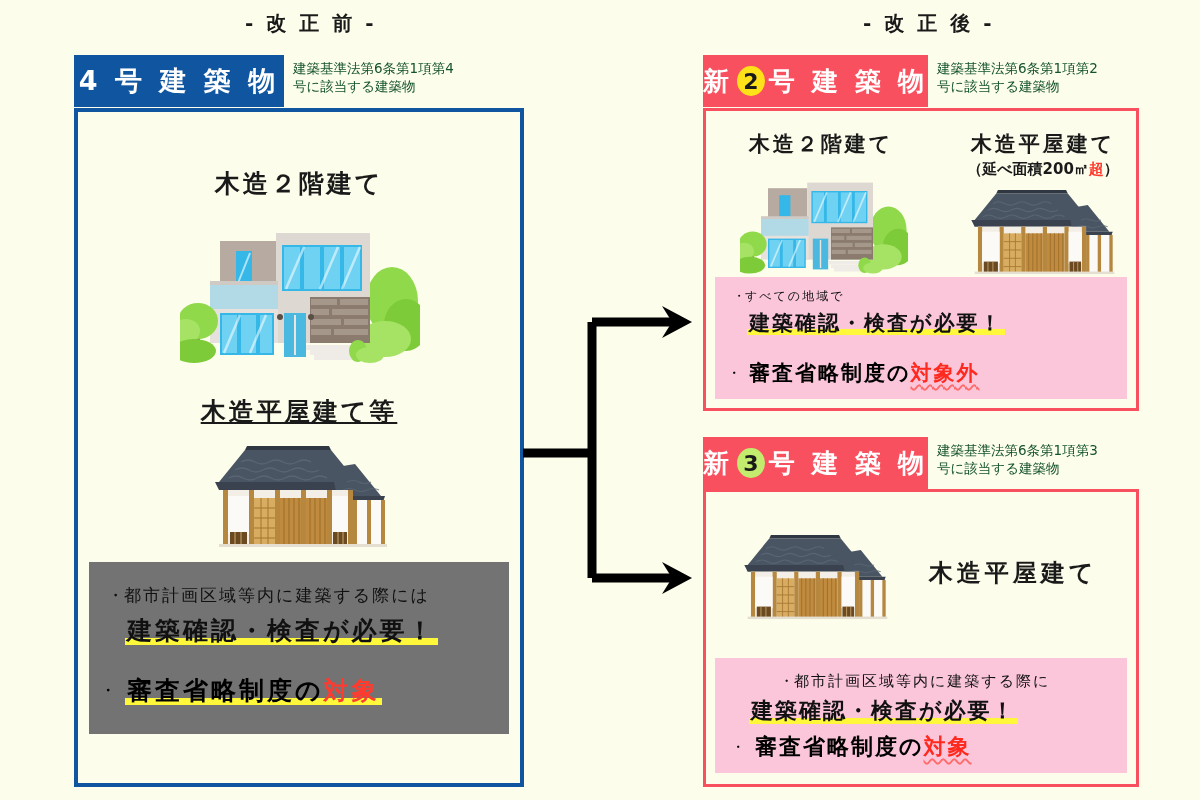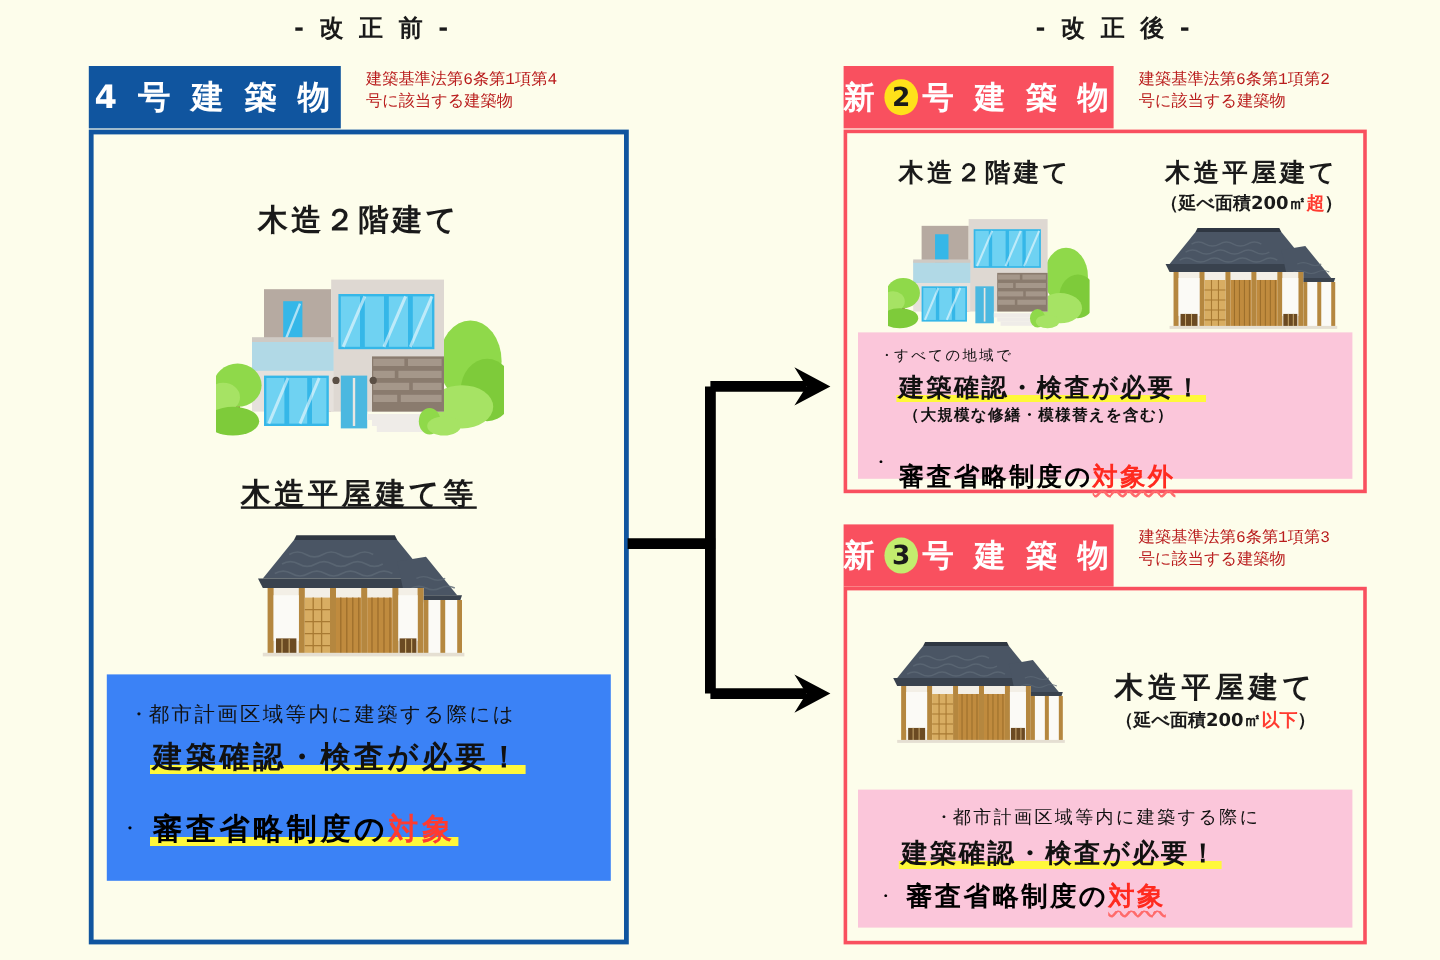--- a/index.html
+++ b/index.html
@@ -12,33 +12,32 @@
   #stage { position: relative; width: 1200px; height: 783px; }
 
   
   .section-title {
     position: absolute;
     font-size: 20px; font-weight: bold; color: #1a1a1a;
     letter-spacing: 3px; white-space: nowrap;
   }
 
   
-  .hdr-row { position: absolute; display: flex; align-items: flex-start; gap: 12px; }
+  .hdr-row { position: absolute; display: flex; align-items: flex-start; }
   .hdr-tag {
     display: flex; align-items: center; justify-content: center;
     color: #ffffff; font-weight: bold; letter-spacing: 4px;
     white-space: nowrap;
   }
   .hdr-tag.blue { background: #10559f; }
   .hdr-tag.red  { background: #f9505f; }
   .hdr-note {
-    font-size: 13.5px; line-height: 1.35; color: #b91c1c;
+    font-size: 13.5px; line-height: 1.35; color: #14532d;
     white-space: pre-line; padding-left: 9px; padding-top: 4px;
     letter-spacing: 0px;
-    font-family: Liberation Mono, monospace;
   }
   .numcircle {
     display: inline-flex; align-items: center; justify-content: center;
     width: 30px; height: 30px; border-radius: 50%;
     color: #1a1a1a; font-size: 22px; font-weight: bold;
     letter-spacing: 0; margin: 0 4px;
   }
   .numcircle.yellow { background: #ffe11a; }
   .numcircle.green  { background: #c3ec6e; }
 
@@ -53,21 +52,21 @@
     font-weight: bold; color: #1a1a1a; white-space: nowrap;
   }
   .sub-label {
     display: block; font-weight: bold; letter-spacing: 0px;
     margin-top: 2px;
   }
   .red-em { color: #ff3b30; }
 
   
   .infobox { position: absolute; }
-  .infobox.blue { background: #3b82f6; }
+  .infobox.blue { background: #737373; }
   .infobox.pink { background: #fbc6da; }
   .info-line { display: block; color: #111; white-space: nowrap; }
   .bullet { letter-spacing: 0; }
   .lead { font-weight: normal; }
   .hl {
     font-weight: bold;
     background-image: linear-gradient(transparent 72%, #fff83a 72%, #fff83a 94%, transparent 94%);
     padding: 0 2px;
     text-align: center;
   }
@@ -421,26 +420,23 @@
     <rect x="14" y="104" width="168" height="3" fill="#e5dfd2"></rect>
   </svg>
 
   <div class="infobox pink" style="left:715px; top:277px; width:412px; height:122px;">
     <div style="position:absolute; left:18px; top:11px;">
       <span class="info-line" style="font-size:12px; letter-spacing:2px;"><span class="bullet">・</span><span class="lead">すべての地域で</span></span>
     </div>
     <div style="position:absolute; left:32px; top:32px;">
       <span class="hl info-line" style="font-size:21px; letter-spacing:2px;">建築確認・検査が必要！</span>
     </div>
-    <div style="position:absolute; left:38px; top:60px;">
-      <span class="paren-note info-line" style="font-size:13px; letter-spacing:1px;">（大規模な修繕・模様替えを含む）</span>
-    </div>
     <div style="position:absolute; left:4px; top:82px; display:flex; align-items:center;">
       <span style="font-size:15px; width:30px; display:inline-block; text-align:center;">・</span>
-      <span style="font-size:21px; letter-spacing:2px; font-weight:bold;margin-top:24px;"><span>審査省略制度の</span><span class="wavy">対象外</span></span>
+      <span style="font-size:21px; letter-spacing:2px; font-weight:bold;"><span>審査省略制度の</span><span class="wavy">対象外</span></span>
     </div>
   </div>
 
   <div class="hdr-row" style="left:703px; top:437px; width:450px;">
     <div class="hdr-tag red" style="width:225px; height:52px; font-size:26px;">
       <span>新</span>
       <span class="numcircle green">3</span>
       <span>号 建 築 物</span>
     </div>
     <div class="hdr-note">建築基準法第6条第1項第3
@@ -510,21 +506,20 @@
     <g fill="#b5873f">
       <rect x="148" y="60" width="4" height="46"></rect>
         <rect x="162" y="60" width="4" height="46"></rect>
       <rect x="176" y="60" width="4" height="46"></rect>
     </g>
     <rect x="14" y="104" width="168" height="3" fill="#e5dfd2"></rect>
   </svg>
 
   <div class="illus-label" style="left:898px; top:557px; width:230px; font-size:24px; letter-spacing:4px;">
     <span>木造平屋建て</span>
-    <span class="sub-label" style="font-size:15px; letter-spacing:0px;"><span>（延べ面積200㎡</span><span class="red-em">以下</span><span>）</span></span>
   </div>
 
   <div class="infobox pink" style="left:715px; top:658px; width:412px; height:115px;">
     <div style="position:absolute; left:20px; top:14px;">
       <span class="info-line" style="font-size:15px; letter-spacing:2px;margin-left:44px;"><span class="bullet">・</span><span class="lead">都市計画区域等内に建築する際に</span></span>
     </div>
     <div style="position:absolute; left:34px; top:38px;">
       <span class="hl info-line" style="font-size:22px; letter-spacing:2px;">建築確認・検査が必要！</span>
     </div>
     <div style="position:absolute; left:6px; top:74px; display:flex; align-items:center;">

